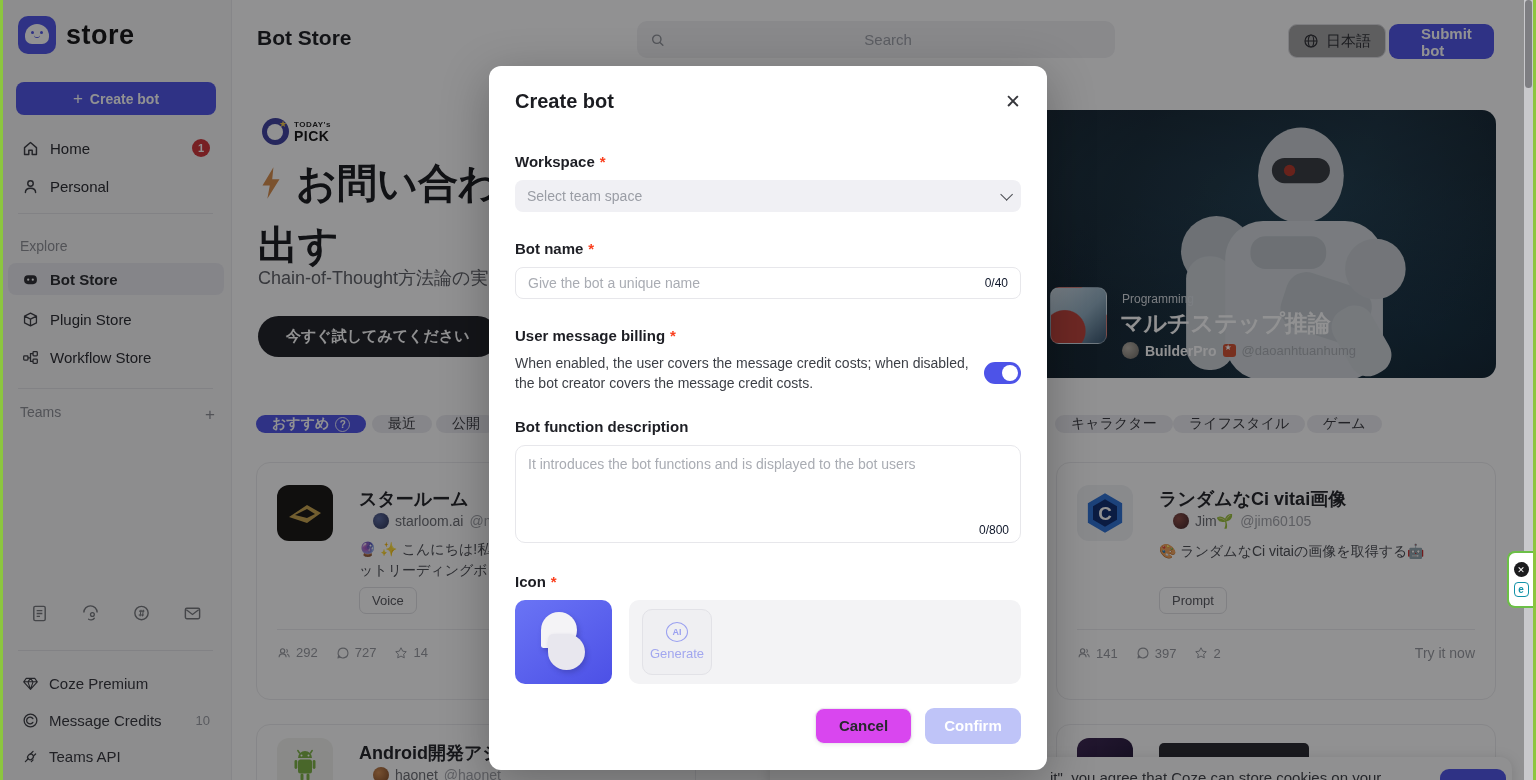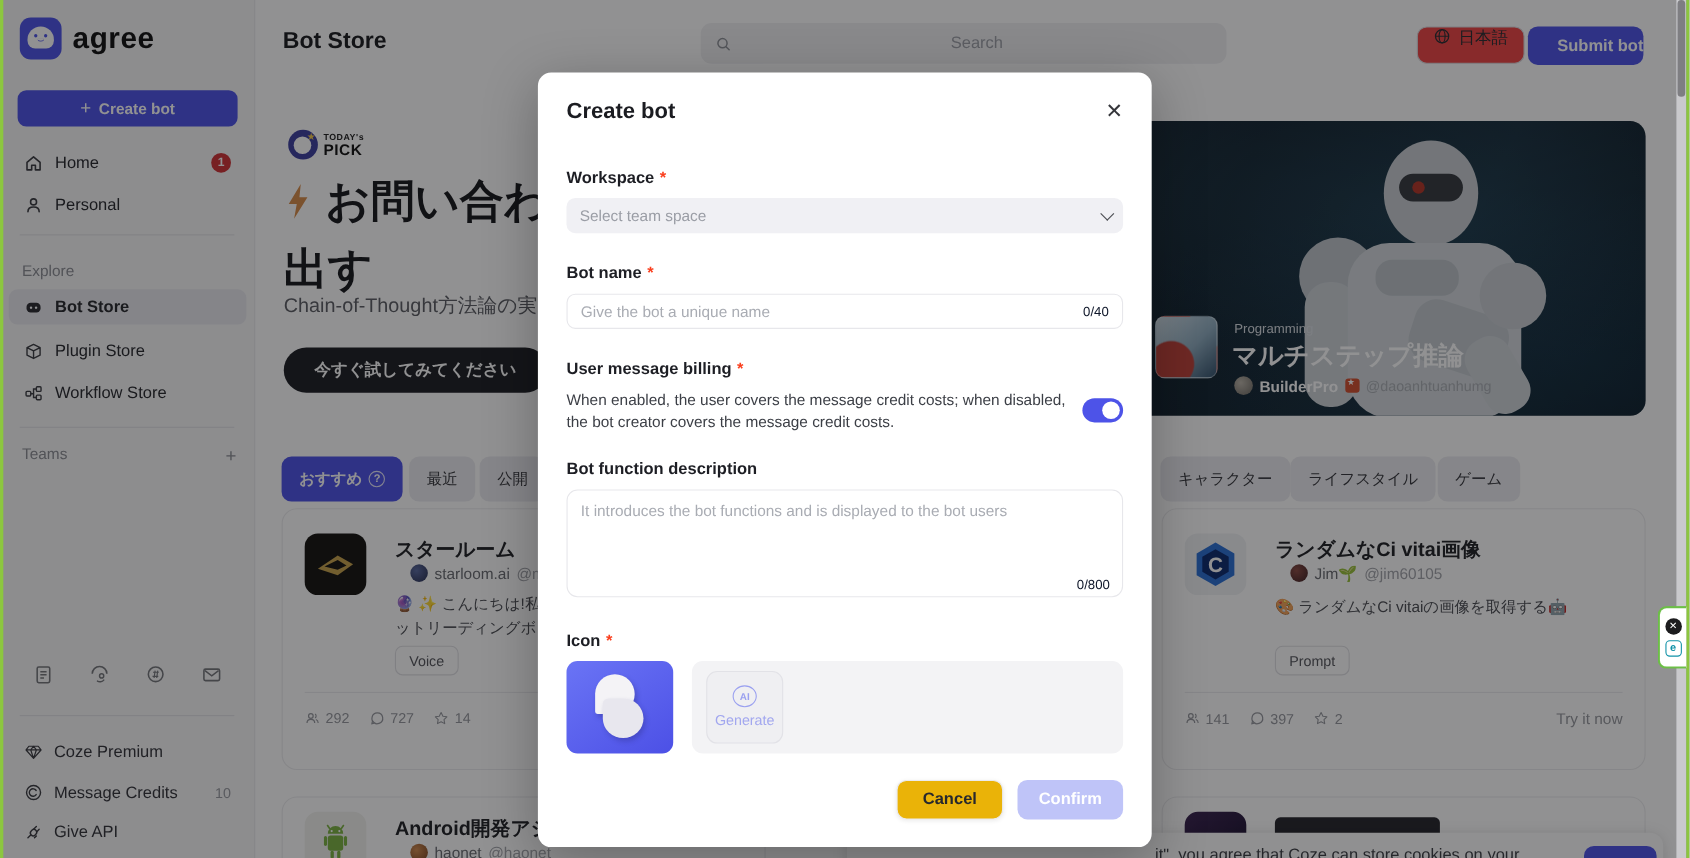--- a/index.html
+++ b/index.html
@@ -44,23 +44,23 @@
   .foot-val { margin-left:auto; font-size:13px; color:#9a9ca2; }
 
   
   .page-title { position:absolute; left:257px; top:26px; font-size:21px; font-weight:700; color:#1b1c20; }
   .search-box { position:absolute; left:637px; top:21px; width:478px; height:37px; background:#f0f0f3;
     border-radius:10px; display:flex; align-items:center; padding:0 13px; gap:9px; }
   .search-box input { border:0; outline:0; background:transparent; font-size:15px; color:#333; width:100%;
     font-family:inherit;text-align:center; }
   .search-box input::placeholder { color:#9ea1a8; }
   .lang-btn { position:absolute; left:1288px; top:24px; height:34px; padding:0 14px; border-radius:9px;
-    border:1px solid #dcdce0; display:flex; align-items:flex-start; gap:7px; font-size:15px; color:#2b2c31; background:#ef4444; }
+    border:1px solid #dcdce0; display:flex; align-items:center; gap:7px; font-size:15px; color:#2b2c31; background:#a3a3a3; }
   .submit-btn { position:absolute; left:1389px; top:24px; width:105px; height:35px; background:#4d53e8;
-    border-radius:9px; color:#fff; font-size:15px; font-weight:700; display:flex; align-items:center; justify-content:flex-end; }
+    border-radius:9px; color:#fff; font-size:15px; font-weight:700; display:flex; align-items:center; justify-content:flex-start;padding-left:32px; }
 
   
   .pick-badge { position:absolute; left:262px; top:118px; display:flex; align-items:center; gap:5px; }
   .pick-circle { width:27px; height:27px; border-radius:50%; background:#3c3f9f; position:relative; overflow:hidden; }
   .pick-circle:before { content:""; position:absolute; left:5px; top:6px; width:16px; height:16px;
     border-radius:50%; background:#fff; }
   .pick-circle:after { content:"★"; position:absolute; right:2px; top:1px; font-size:9px; color:#f2c84b; }
   .pick-text { display:flex; flex-direction:column; line-height:1; }
   .pick-top { font-size:8px; font-weight:700; color:#222; letter-spacing:.5px; }
   .pick-bottom { font-size:14px; font-weight:800; color:#111; letter-spacing:.5px; }
@@ -85,21 +85,21 @@
   .feature-title { position:absolute; left:348px; top:198px; font-size:23px; font-weight:800; color:#fff; }
   .feature-author { position:absolute; left:350px; top:232px; display:flex; align-items:center; gap:6px;
     font-size:14px; color:#fff; font-weight:700; }
   .feature-author .avatar { width:17px; height:17px; border-radius:50%;
     background:radial-gradient(circle at 35% 35%, #b9b3a8, #6e6a63); }
   .feature-author .vbadge { width:13px; height:13px; border-radius:3px; background:#d24f2f; position:relative; }
   .feature-author .vbadge:before { content:"★"; position:absolute; left:2px; top:-1px; font-size:8px; color:#fff; }
   .feature-author .handle { color:#a9adb3; font-weight:400; font-size:13px; }
 
   
-  .pill { position:absolute; top:415px; height:41px; border-radius:9px; background:#ececf0;
+  .pill { position:absolute; top:415px; height:18px; border-radius:9px; background:#ececf0;
     display:flex; align-items:center; justify-content:center; font-size:14px; color:#35363c; padding:0 16px; }
   .pill-active { background:#4d53e8; color:#fff; font-weight:700; gap:6px; }
   .qmark { width:15px; height:15px; border-radius:50%; border:1.3px solid rgba(255,255,255,.85);
     font-size:10px; display:flex; align-items:center; justify-content:center; }
 
   
   .card { position:absolute; background:#fff; border:1px solid #ececee; border-radius:14px; }
   .card-icon { position:absolute; left:20px; top:22px; width:56px; height:56px; border-radius:12px; }
   .card-title { position:absolute; left:102px; top:24px; font-size:18px; font-weight:700; color:#202126; }
   .card-author { position:absolute; left:102px; top:50px; display:flex; align-items:center; gap:6px;
@@ -158,21 +158,21 @@
   .blob-bot { position:absolute; left:33px; top:34px; width:37px; height:36px; background:#e8e7ee;
     border-radius:14% 50% 50% 50%; box-shadow:2px 3px 5px rgba(40,40,120,.3); }
   .gen-panel { position:absolute; left:114px; top:0; right:0; height:84px; background:#f3f3f5; border-radius:10px; }
   .gen-btn { position:absolute; left:13px; top:9px; width:70px; height:66px; background:#efeff2;
     border:1px solid #e2e2e7; border-radius:10px; display:flex; flex-direction:column; align-items:center;
     justify-content:center; gap:4px; cursor:pointer; }
   .ai-bubble { width:22px; height:20px; border:1.6px solid #9aa0f0; border-radius:50%; color:#9aa0f0;
     font-size:9px; font-weight:700; display:flex; align-items:center; justify-content:center; }
   .gen-label { font-size:13px; color:#a2a7ef; }
   .m-footer { margin-top:24px; display:flex; justify-content:flex-end; gap:13px; }
-  .btn-cancel { width:97px; height:36px; border-radius:9px; background:#eab308; border:1px solid #ebebee;
+  .btn-cancel { width:97px; height:36px; border-radius:9px; background:#d946ef; border:1px solid #ebebee;
     box-shadow:0 1px 4px rgba(0,0,0,.08); font-size:15px; font-weight:700; color:#27282d;
     display:flex; align-items:center; justify-content:center; cursor:pointer; }
   .btn-confirm { width:96px; height:36px; border-radius:9px; background:#bfc4f8; color:#fff;
     font-size:15px; font-weight:700; display:flex; align-items:center; justify-content:center; }
 
   
   .scrollbar-track { position:absolute; right:3px; top:0; width:9px; height:780px; background:#c9c9cc; z-index:70; }
   .scrollbar-thumb { position:absolute; right:4px; top:0; width:7px; height:88px; background:#7e7e82; border-radius:4px; z-index:71; }
   .edge-left { position:absolute; left:0; top:0; width:3px; height:780px; background:#8cc63f; z-index:90; }
   .edge-right { position:absolute; right:0; top:0; width:3px; height:780px; background:#8cc63f; z-index:90; }
@@ -191,21 +191,21 @@
 
   <div class="app">
 
     <div class="sidebar">
       <div class="logo-row">
         <div class="logo-tile">
             <div class="ghost">
               <i></i>
             </div>
           </div>
-        <div class="logo-text">agree</div>
+        <div class="logo-text">store</div>
       </div>
       <div class="create-btn">
         <span class="plus">+</span>
         <span>Create bot</span>
       </div>
 
       <div class="nav-item" style="top:132px;">
         <svg width="17" height="17" viewBox="0 0 20 20">
             <path d="M3 9 L10 3 L17 9 V17 H12 V12 H8 V17 H3 Z" fill="none" stroke="#3a3b40" stroke-width="1.7" stroke-linejoin="round"></path>
           </svg>
@@ -286,21 +286,21 @@
             <path d="M12.8 7.8 a4 4 0 1 0 0 4.4" fill="none" stroke="#3a3b40" stroke-width="1.5" stroke-linecap="round"></path>
           </svg>
         <span>Message Credits</span>
         <span class="foot-val">10</span>
       </div>
       <div class="foot-item" style="top:741px;">
         <svg width="17" height="17" viewBox="0 0 20 20">
             <path d="M4 16 L7 13 M10 7 L13 4 M14 9 L16 7 M11 16 L13 14" stroke="#3a3b40" stroke-width="1.5" stroke-linecap="round"></path>
             <rect x="6.5" y="7.5" width="7" height="6" rx="3" transform="rotate(-45 10 10.5)" fill="none" stroke="#3a3b40" stroke-width="1.5"></rect>
           </svg>
-        <span>Give API</span>
+        <span>Teams API</span>
       </div>
     </div>
 
     <div class="page-title">Bot Store</div>
     <div class="search-box">
       <svg width="16" height="16" viewBox="0 0 20 20">
           <circle cx="9" cy="9" r="5.5" fill="none" stroke="#8f9298" stroke-width="1.8"></circle>
           <path d="M13.5 13.5 L17 17" stroke="#8f9298" stroke-width="1.8" stroke-linecap="round"></path>
         </svg>
       <input placeholder="Search" style="">

